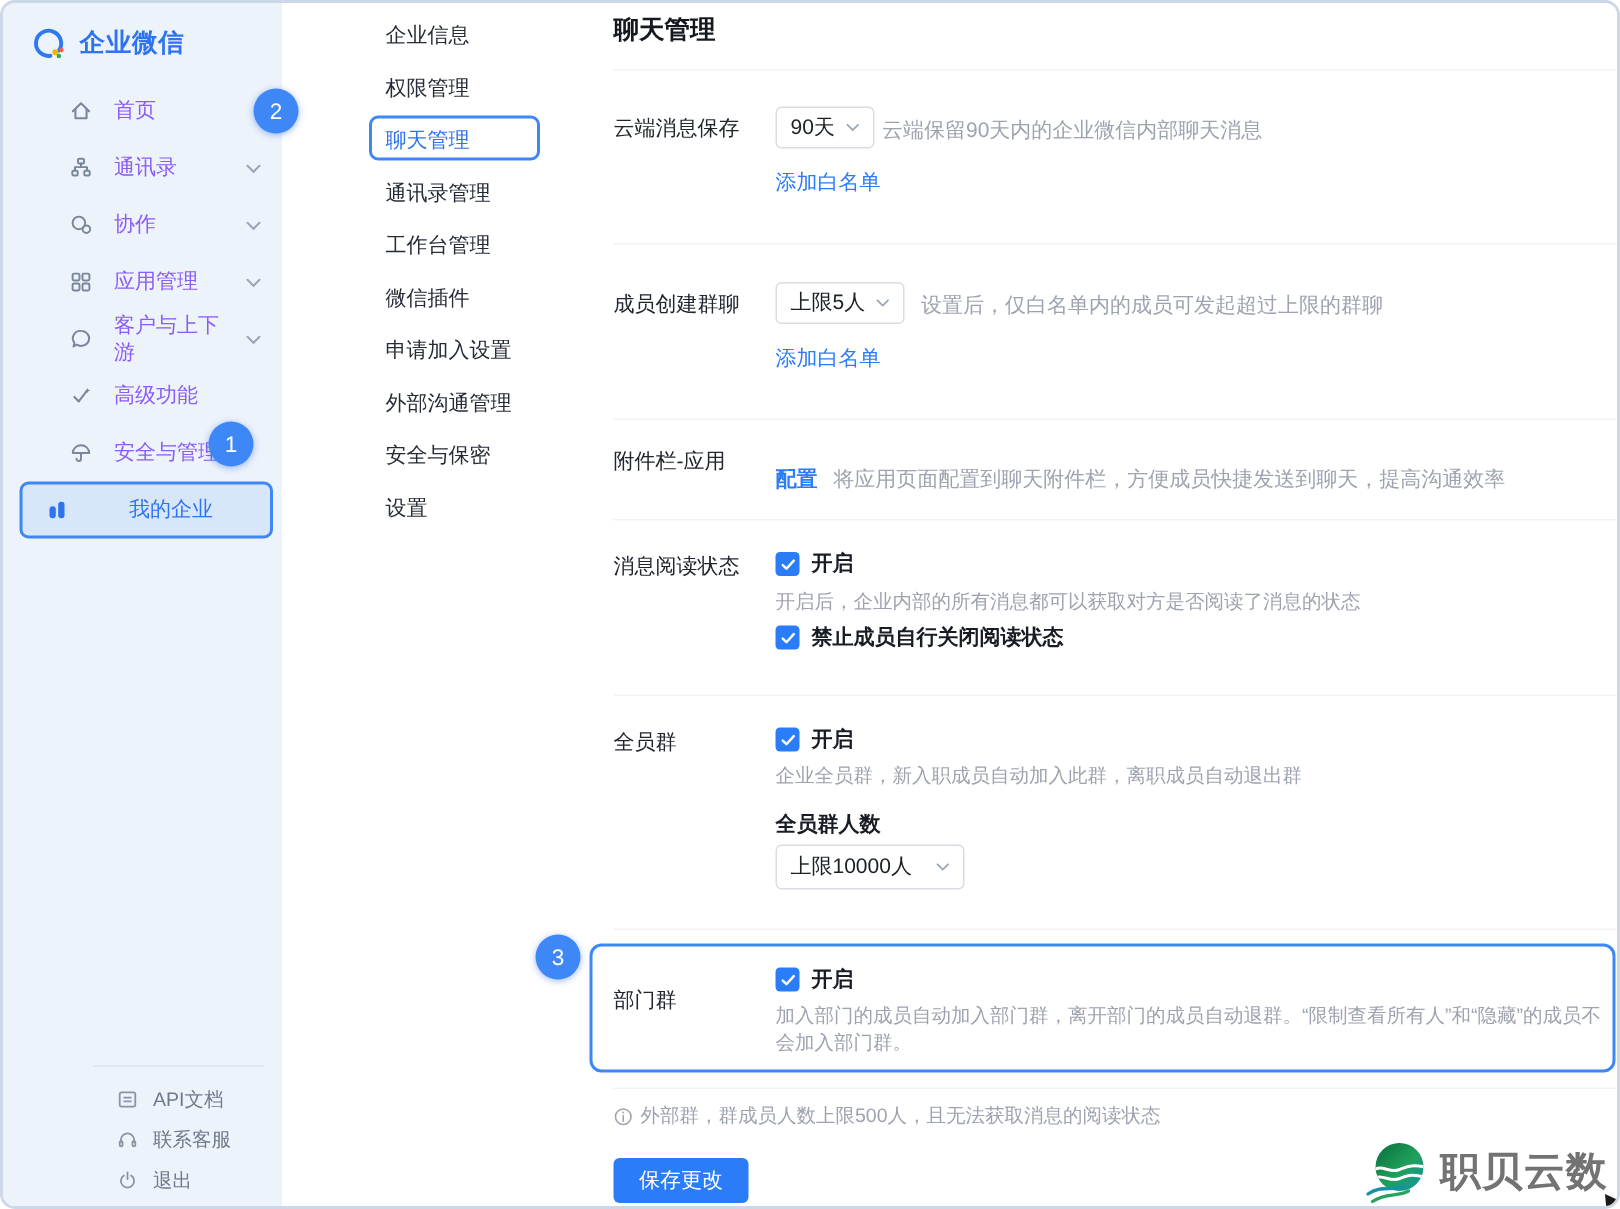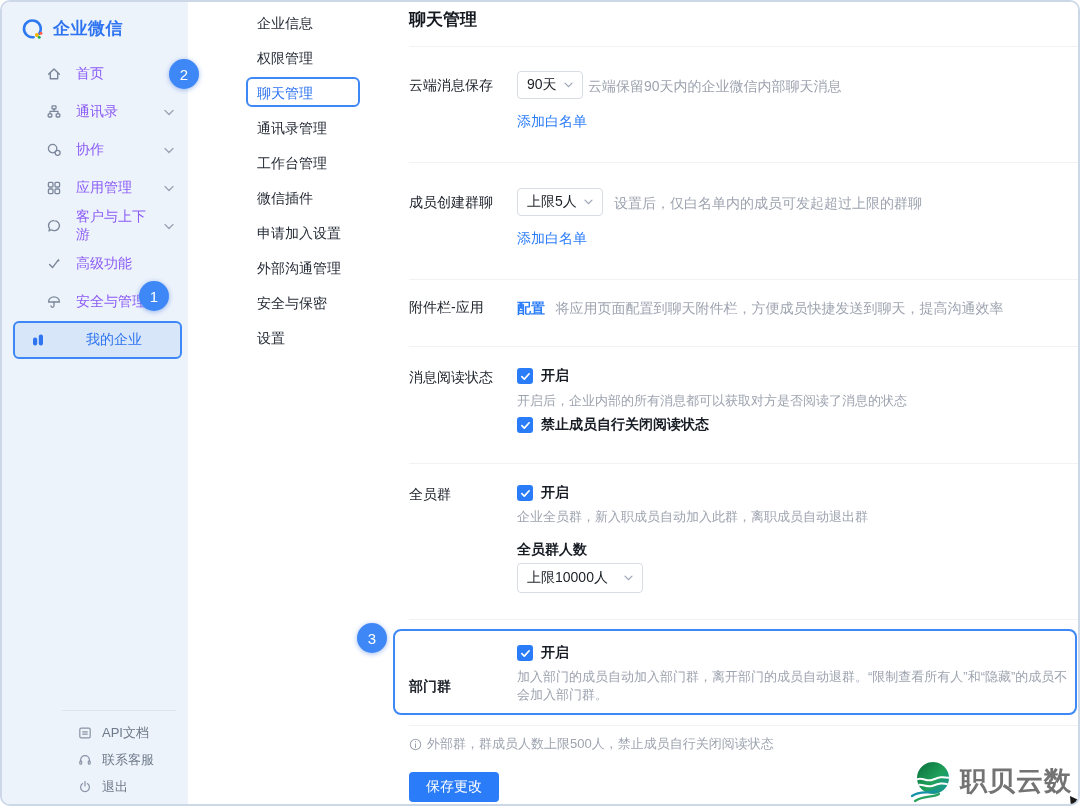--- a/index.html
+++ b/index.html
@@ -298,21 +298,21 @@
             <path d="M1 1.2l3.5 3.5L8 1.2"></path>
           </svg>
       </span>
     </div>
     <div class="abs grey" style="left:222px; top:193px;">设置后，仅白名单内的成员可发起超过上限的群聊</div>
     <div class="abs link" style="left:125px; top:228px;">添加白名单</div>
 
     <div class="hr" style="top:277px;"></div>
 
     <div class="abs row-label" style="left:17px; top:297px;">附件栏-应用</div>
-    <div class="abs" style="left:125px; top:297px;">
+    <div class="abs" style="left:125px; top:309px;">
       <span class="link bold">配置</span>
       <span class="grey" style="margin-left:6px;">将应用页面配置到聊天附件栏，方便成员快捷发送到聊天，提高沟通效率</span>
     </div>
 
     <div class="hr" style="top:344px;"></div>
 
     <div class="abs row-label" style="left:17px; top:367px;">消息阅读状态</div>
     <div class="abs cb-row" style="left:125px; top:365px;">
       <span class="checkbox">
         <svg width="11" height="11" viewBox="0 0 12 12" fill="none" stroke="#fff" stroke-width="1.8" stroke-linecap="round" stroke-linejoin="round">
@@ -348,42 +348,42 @@
       <span>上限10000人</span>
       <span>
         <svg width="9" height="6" viewBox="0 0 9 6" fill="none" stroke="#9aa4b4" stroke-width="1.2" stroke-linecap="round">
             <path d="M1 1.2l3.5 3.5L8 1.2"></path>
           </svg>
       </span>
     </div>
 
     <div class="hr" style="top:617px;"></div>
 
-    <div class="abs row-label" style="left:17px; top:676px;font-weight:bold;">部门群</div>
+    <div class="abs row-label" style="left:17px; top:656px;">部门群</div>
     <div class="abs cb-row" style="left:125px; top:642px;">
       <span class="checkbox">
         <svg width="11" height="11" viewBox="0 0 12 12" fill="none" stroke="#fff" stroke-width="1.8" stroke-linecap="round" stroke-linejoin="round">
             <path d="M2 6.2l2.7 2.7L10 3"></path>
           </svg>
       </span>
       <span class="cb-label">开启</span>
     </div>
     <div class="abs grey-sm" style="left:125px; top:666px;">加入部门的成员自动加入部门群，离开部门的成员自动退群。“限制查看所有人”和“隐藏”的成员不会加入部门群。</div>
 
     <div class="hr" style="top:723px;"></div>
 
     <div class="abs footnote" style="left:17px; top:733px;">
       <span>
         <svg width="13" height="13" viewBox="0 0 14 14" fill="none" stroke="#9da3af" stroke-width="1.1">
           <circle cx="7" cy="7" r="5.6"></circle>
             <path d="M7 6.2v4" stroke-linecap="round"></path>
             <circle cx="7" cy="4" r="0.7" fill="#9da3af" stroke="none"></circle>
         </svg>
       </span>
-      <span class="grey-sm">外部群，群成员人数上限500人，禁止成员自行关闭阅读状态</span>
+      <span class="grey-sm">外部群，群成员人数上限500人，且无法获取消息的阅读状态</span>
     </div>
     <button class="abs save-btn" style="left:17px; top:770px;">保存更改</button>
   </div>
 
   <div class="anno-box3"></div>
   <div class="badge" style="left:137px; top:279px;">1</div>
   <div class="badge" style="left:167px; top:57px;">2</div>
   <div class="badge" style="left:355px; top:621px;">3</div>
 
   <div class="watermark">

